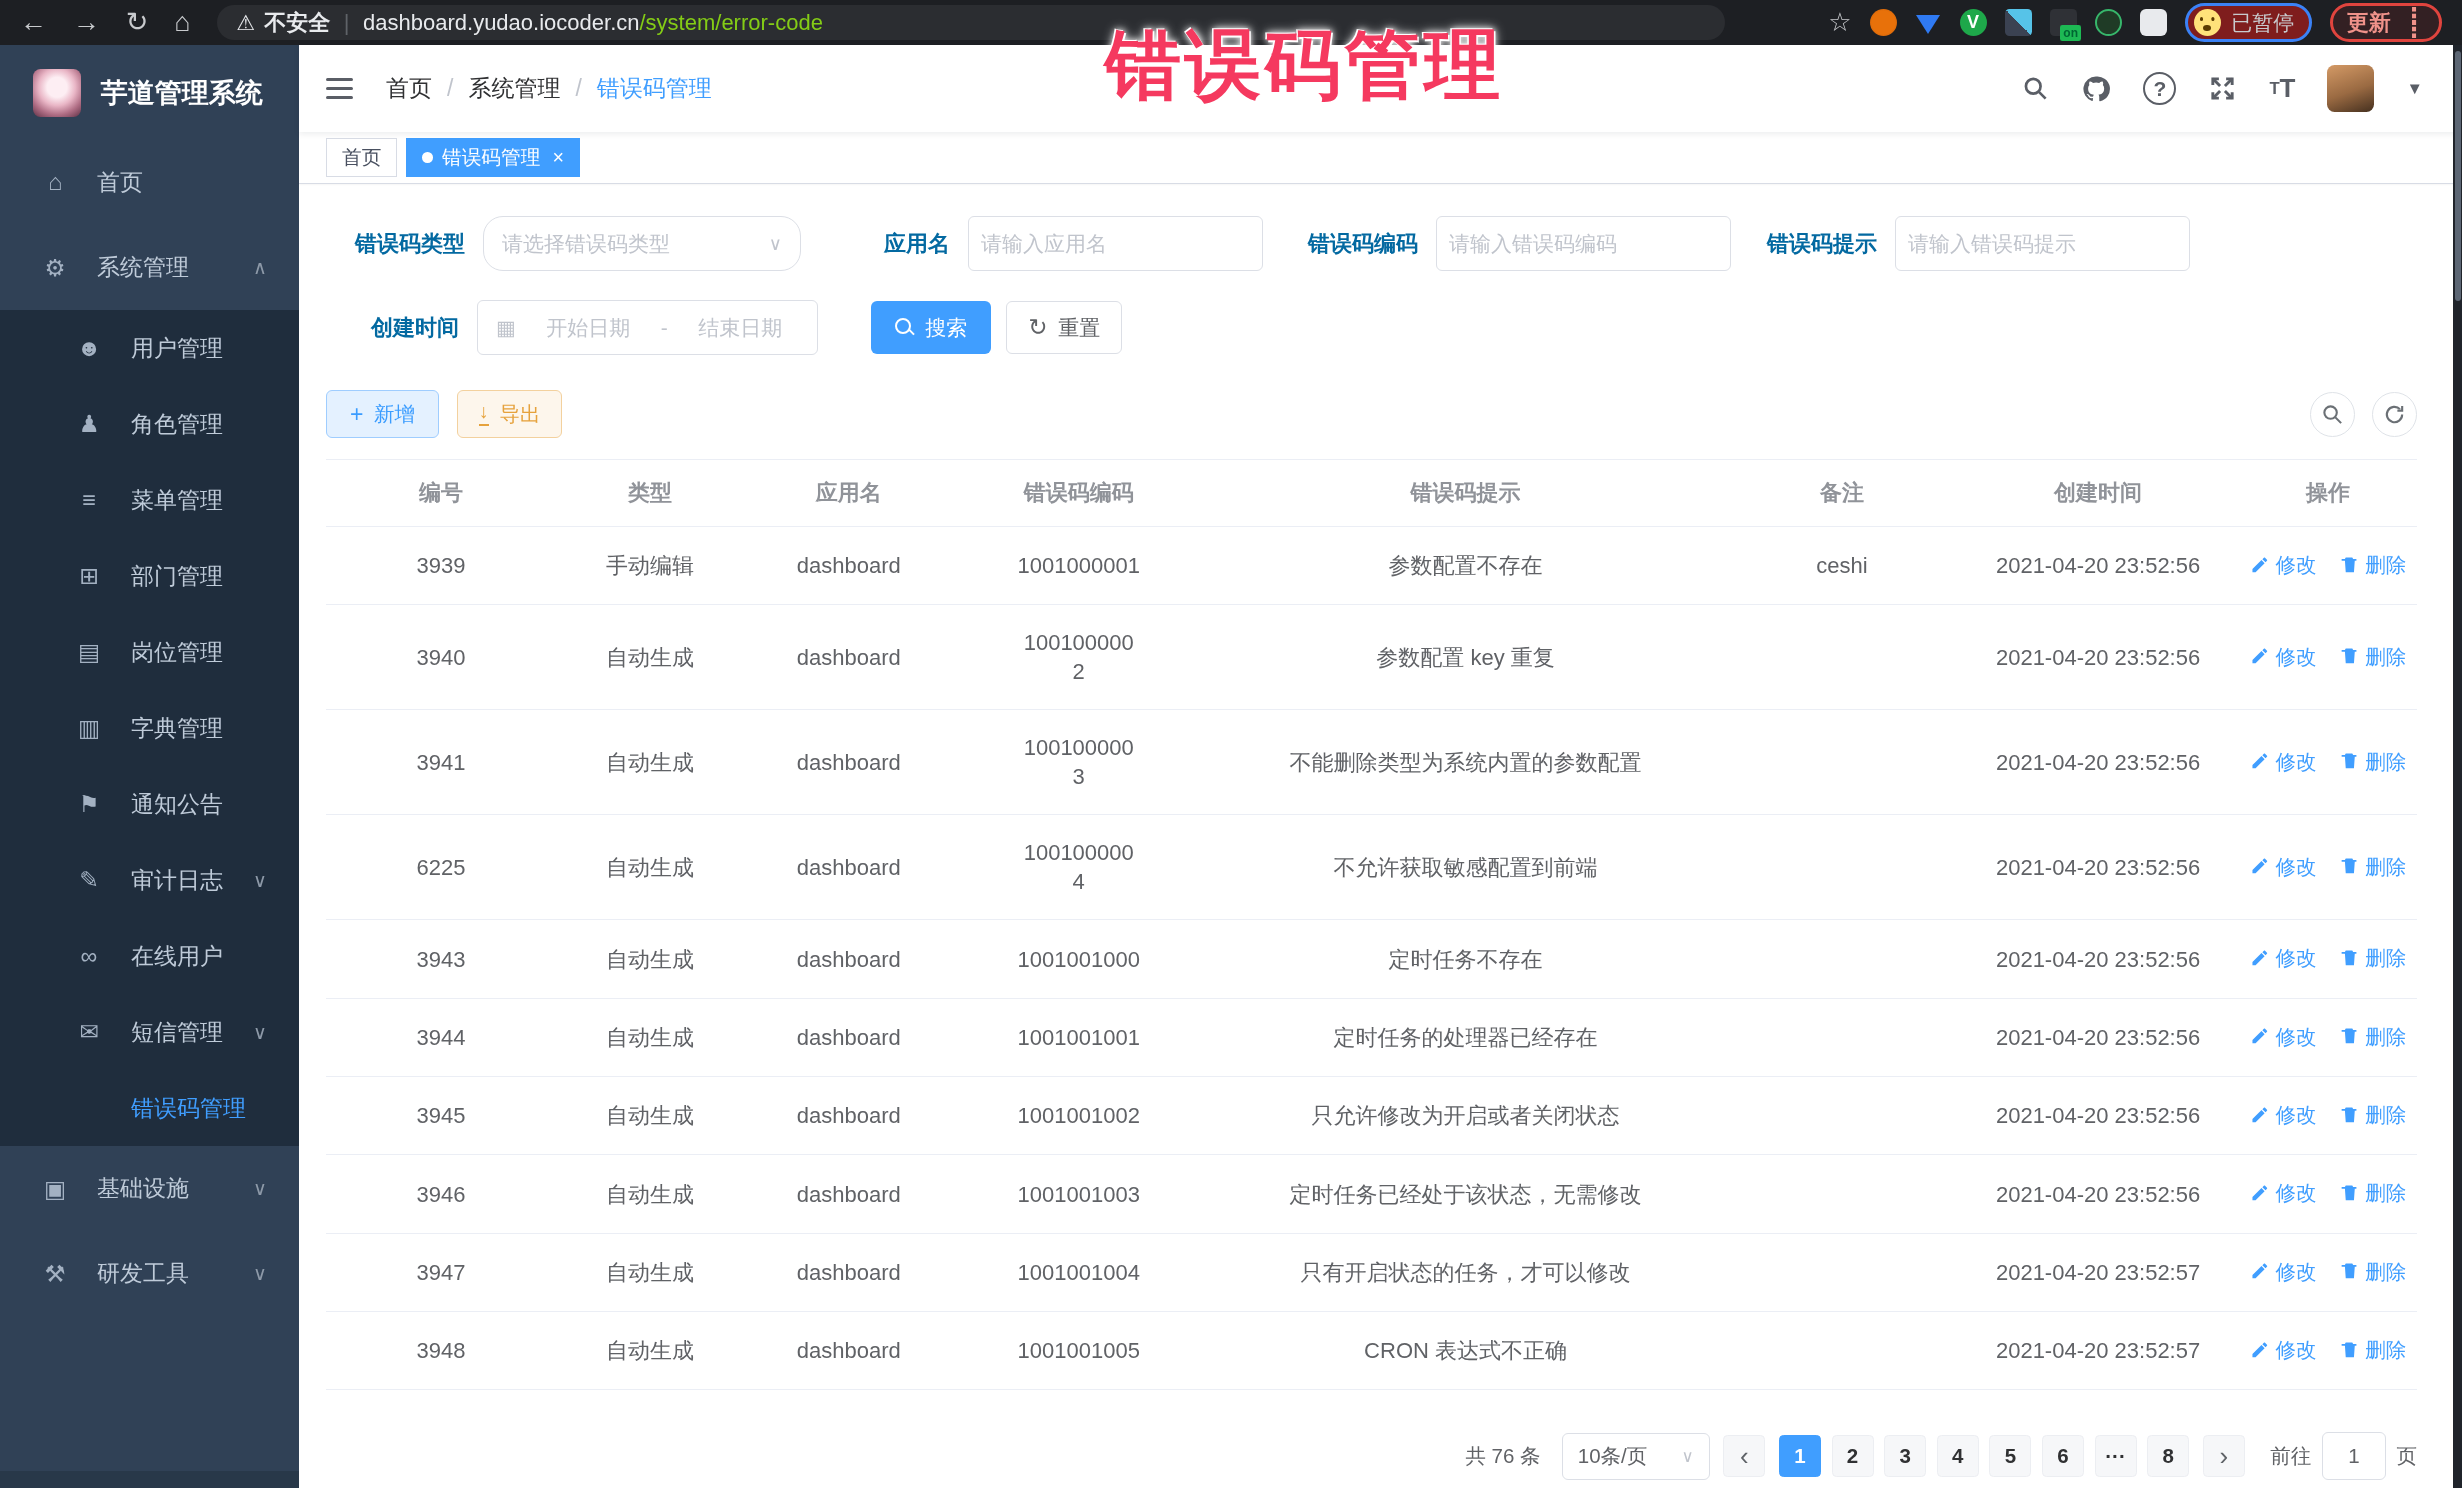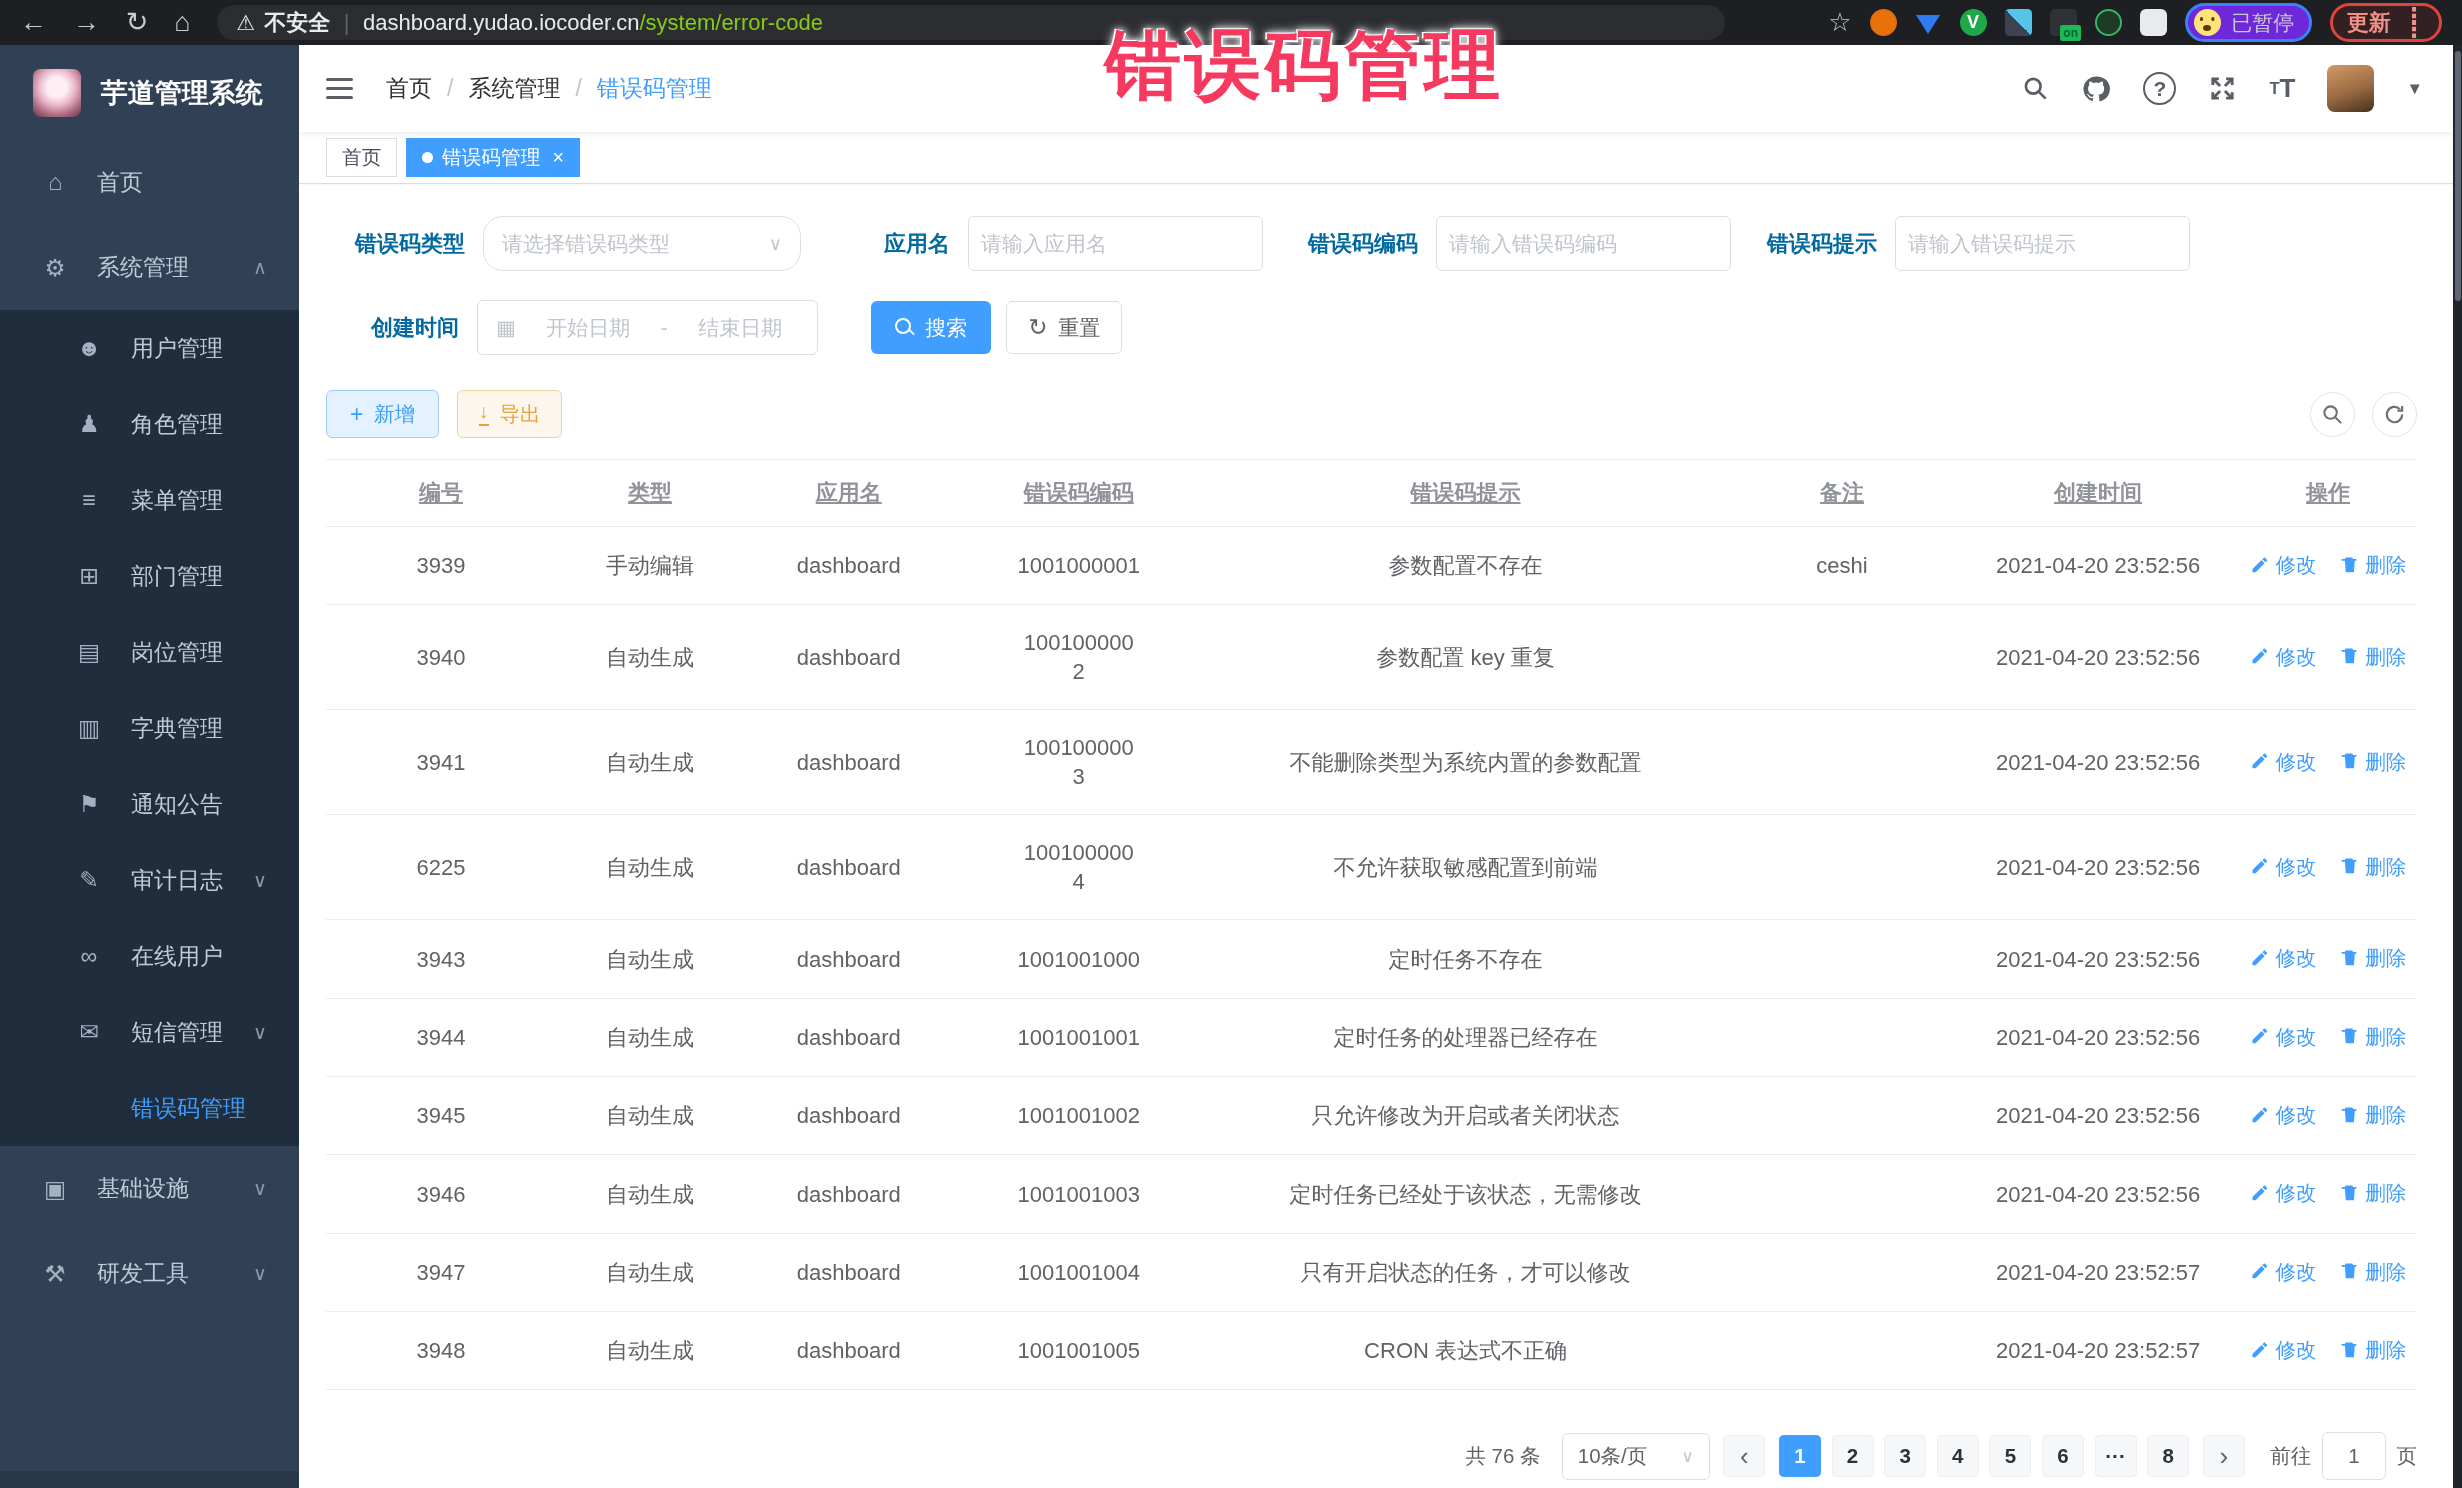--- a/index.html
+++ b/index.html
@@ -19,21 +19,21 @@
   .star{font-size:26px;color:#c8cacd;}
   .ext{width:27px;height:27px;display:inline-flex;align-items:center;justify-content:center;position:relative;}
   .ext-orange{background:radial-gradient(circle,#f0f 0,#e8710a 0 60%,#b85507 100%);border-radius:50%;}
   .ext-gem{width:0;height:0;border-left:12px solid transparent;border-right:12px solid transparent;border-top:19.7px solid #2f7af3;margin-top:4.5px;}
   .ext-green{background:#1ea84a;border-radius:50%;color:#fff;font-size:18px;font-weight:700;}
   .ext-grid{background:linear-gradient(45deg,#3b4252 50%,#56c3e8 50%);border-radius:4.5px;}
   .ext-on{background:#2f3136;border-radius:4.5px;}
   .ext-on::after{content:"on";position:absolute;bottom:-4.5px;right:-4.5px;background:#1db954;color:#063;font-size:12px;font-weight:700;padding:0.8px 3px;border-radius:2.3px;}
   .ext-key{background:#1f3b26;border-radius:50%;border:2.3px solid #37b66b;}
   .ext-puzzle{background:#e8eaed;border-radius:6px;}
-  .chip-profile{display:flex;align-items:center;gap:10.6px;height:39px;padding:0 15px 0 6px;border:3px solid #3b82f6;border-radius:24px;background:#6d28d9;color:#c8cacd;font-size:21px;cursor:pointer;}
+  .chip-profile{display:flex;align-items:center;gap:10.6px;height:39px;padding:0 15px 0 6px;border:3px solid #3b82f6;border-radius:24px;background:#7f1d1d;color:#c8cacd;font-size:21px;cursor:pointer;}
   .face{width:27px;height:27px;border-radius:50%;background:radial-gradient(circle at 50% 42%,#ffe27a 0 70%,#e8b931 100%);position:relative;}
   .face::before{content:"";position:absolute;left:6px;top:8.3px;width:3.8px;height:3.8px;border-radius:50%;background:#5a3b00;box-shadow:11.4px 0 0 #5a3b00;}
   .face::after{content:"";position:absolute;left:9.8px;top:16px;width:7.6px;height:6px;border-radius:50%;background:#5a3b00;}
   .chip-update{display:flex;align-items:center;gap:12px;height:39px;padding:0 13.6px;border:3px solid #e0443e;border-radius:24px;background:#332023;color:#f0928a;font-size:22px;font-weight:700;cursor:pointer;}
   .kebab{letter-spacing:0;font-size:23px;color:#f0928a;line-height:0.55;}
 
   
   .app{display:flex;height:1443px;}
   .sidebar{width:299px;background:var(--sidebar-bg,#304156);display:flex;flex-direction:column;color:#bfcbd9;flex:none;}
   .logo{height:95px;display:flex;align-items:center;padding-left:33px;gap:19.7px;}
@@ -100,21 +100,21 @@
   .btn-add{height:48px;padding:0 23px;border:1.5px solid #9fcdff;background:#e4f1ff;color:#3a9cff;font-size:20.5px;}
   .btn-export{height:48px;padding:0 21px;border:1.5px solid #f3d19e;background:#fdf6ec;color:#e6a23c;font-size:20.5px;margin-left:18px;}
   .plus{font-size:23px;font-weight:400;}
   .dl{position:relative;font-size:19.7px;line-height:1;padding-bottom:3px;border-bottom:2.3px solid currentColor;}
   .round-btns{margin-left:auto;display:flex;gap:16.7px;}
   .rbtn{width:45px;height:45px;border-radius:50%;border:1.5px solid #dfe3e8;background:#fff;color:#6b7075;display:inline-flex;align-items:center;justify-content:center;cursor:pointer;}
 
   
   .tbl{margin-top:21px;border-top:1.5px solid #ebeef5;}
   .thead{display:flex;border-bottom:1.5px solid #ebeef5;}
-  .th{padding:18px 7.6px;font-size:22px;font-weight:700;color:#909399;text-align:center;text-decoration:underline;}
+  .th{padding:18px 7.6px;font-size:22px;font-weight:700;color:#909399;text-align:center;}
   .tr{display:flex;align-items:center;border-bottom:1.5px solid #ebeef5;}
   .td{padding:23px 7.6px;font-size:22px;color:#606266;text-align:center;line-height:29px;word-break:break-all;}
   .c0{width:11%;}.c1{width:9%;}.c2{width:10%;}.c3{width:12%;}.c4{width:25%;}.c5{width:11%;}.c6{width:13.5%;}.c7{width:8.5%;}
   .op{display:inline-flex;align-items:center;gap:6px;color:var(--accent,#409eff);font-size:20.5px;cursor:pointer;text-decoration:none;}
   .op + .op{margin-left:23px;}
   .op svg{width:19.7px;height:19.7px;}
 
   
   .pager{margin-top:42px;display:flex;align-items:center;justify-content:flex-end;gap:13.6px;font-size:20.5px;color:#606266;}
   .ptotal{margin-right:7.6px;white-space:nowrap;}

